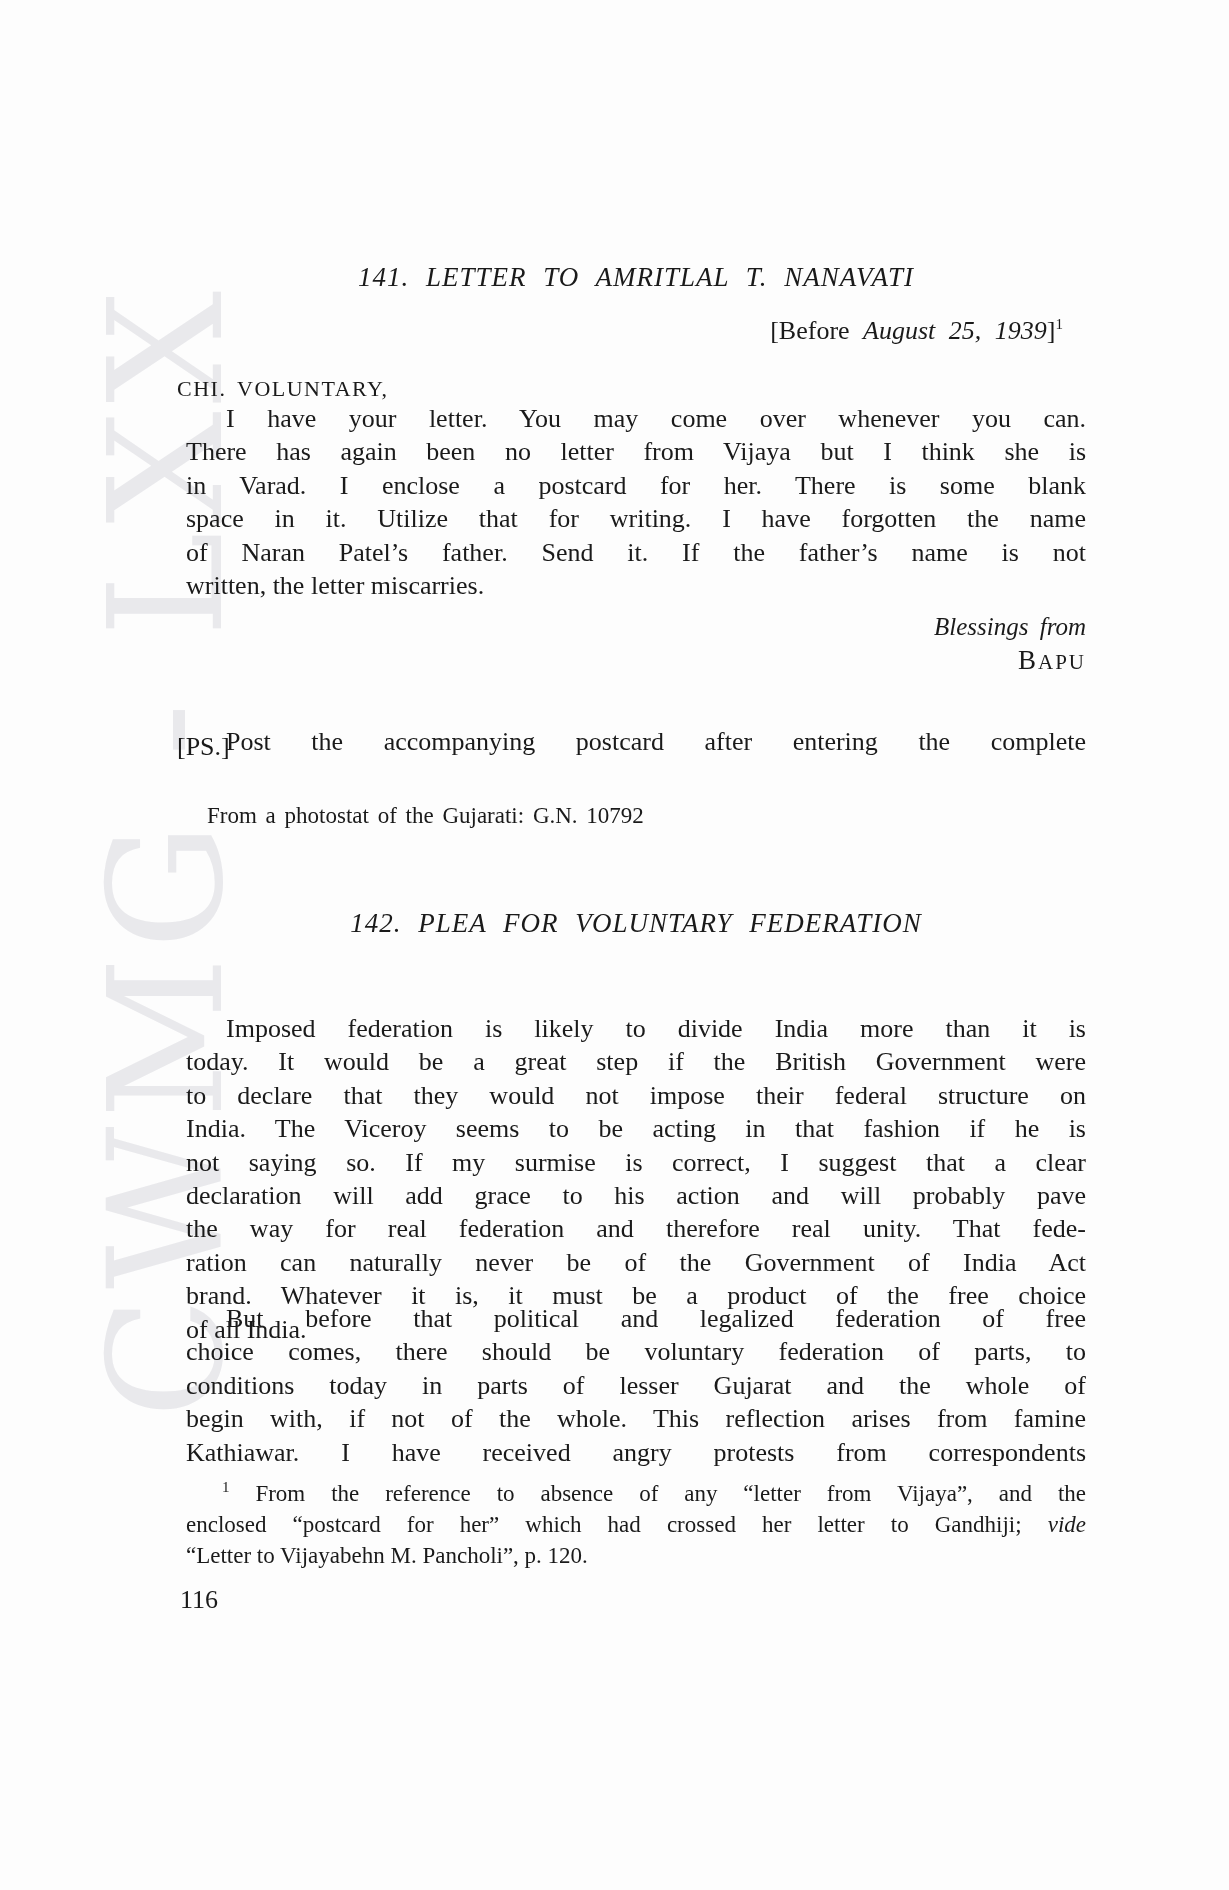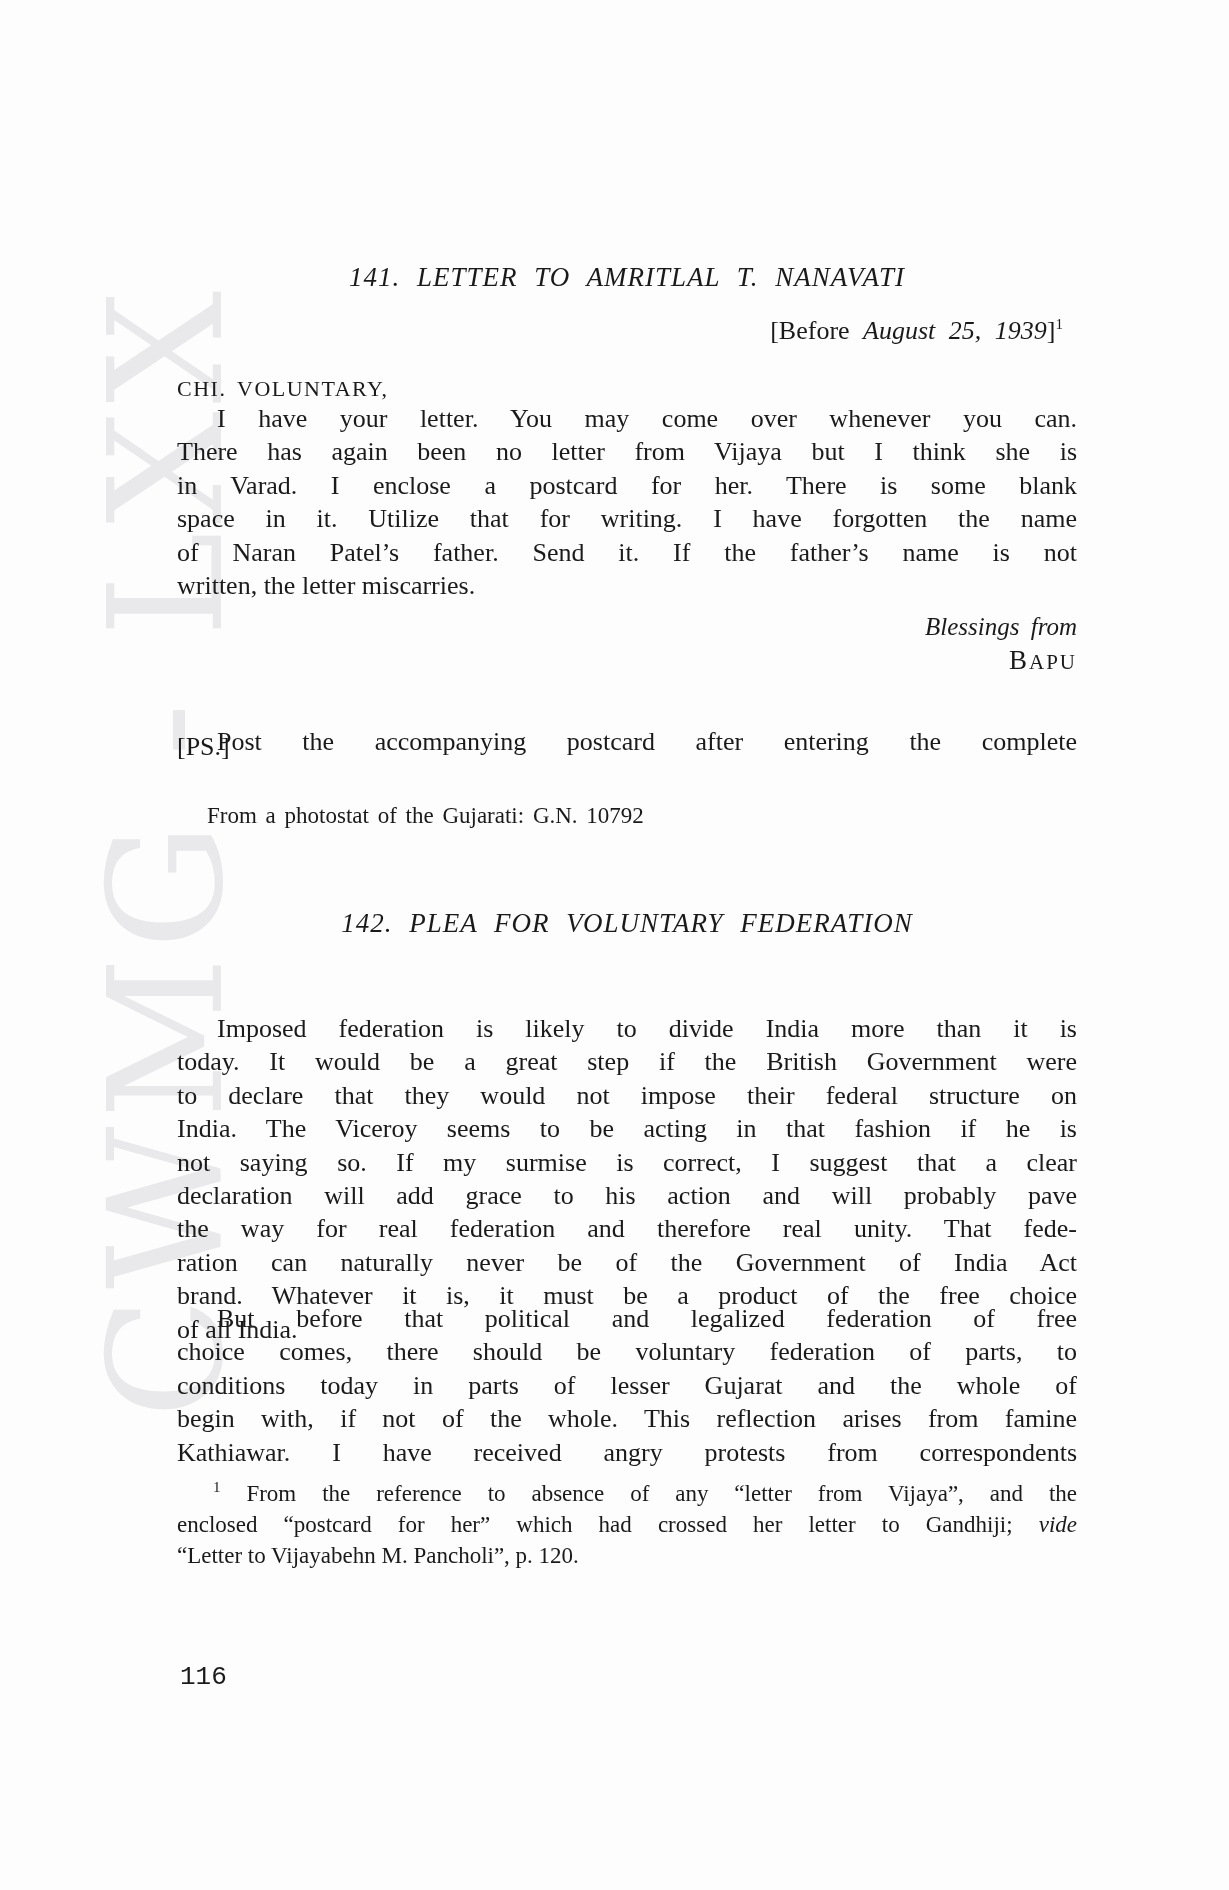--- a/index.html
+++ b/index.html
@@ -27,21 +27,21 @@
     line-height: 148px;
     letter-spacing: 8px;
     color: #e9e9ec;
     text-align: center;
     white-space: nowrap;
     user-select: none;
   }
 
   
   .abs { position: absolute; }
-  .blk { left: 177px; width: 900px; }
+  .blk { left: 186px; width: 900px; }
 
   .entry-title {
     font-style: italic;
     font-size: 27px;
     text-align: center;
     word-spacing: 9px;
     letter-spacing: 1px;
     white-space: nowrap;
   }
 
@@ -155,15 +155,15 @@
       <div class="tline">begin with, if not of the whole. This reflection arises from famine</div>
       <div class="tline">Kathiawar. I have received angry protests from correspondents</div>
     </div>
 
   <div class="abs blk footnote" style="top:1478px;">
     <div class="fn-line ind"><sup class="fn-sup">1</sup> <span>From the reference to absence of any “letter from Vijaya”, and the</span></div>
     <div class="fn-line"><span>enclosed “postcard for her” which had crossed her letter to Gandhiji;</span> <span class="fn-italic">vide</span></div>
     <div class="fn-line last"><span>“Letter to Vijayabehn M. Pancholi”, p. 120.</span></div>
   </div>
 
-  <div class="abs page-number" style="left:180px; top:1662px;font-family:Liberation Mono, monospace;">116</div>
+  <div class="abs page-number" style="left:180px; top:1585px;">116</div>
 
 </div>
 
 </body></html>

